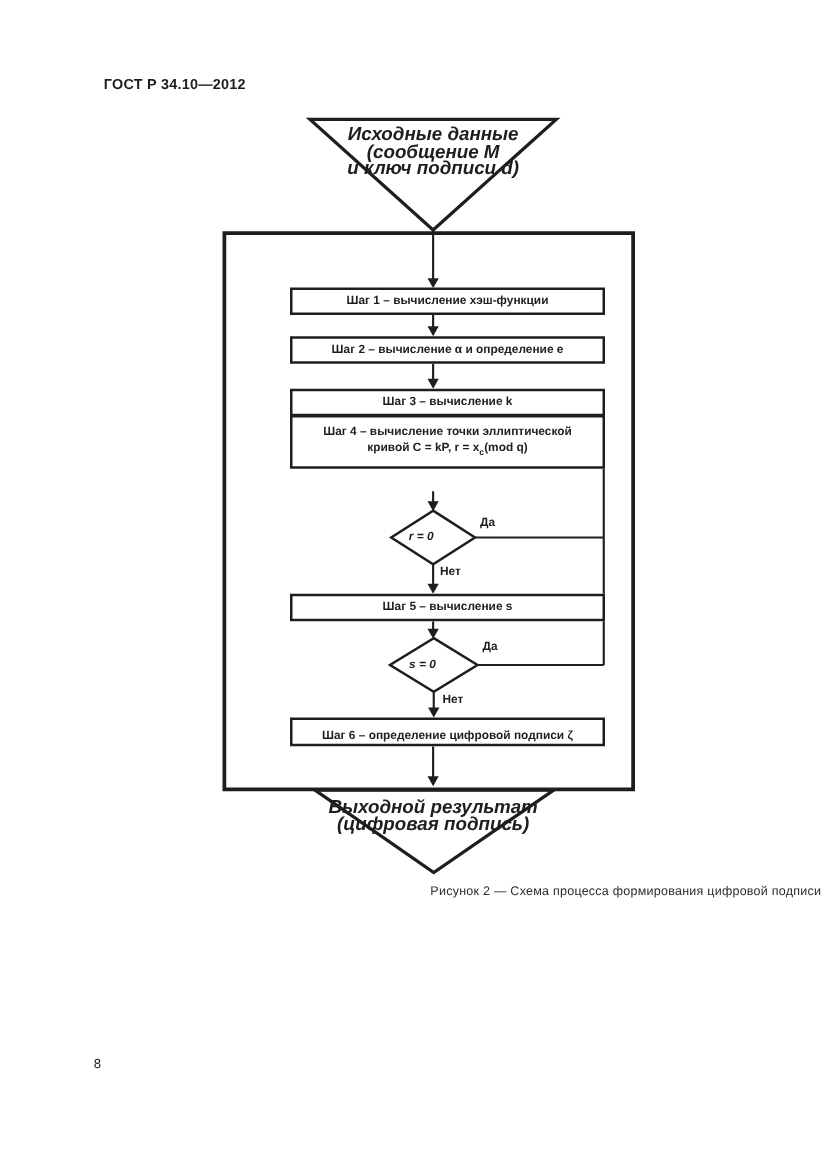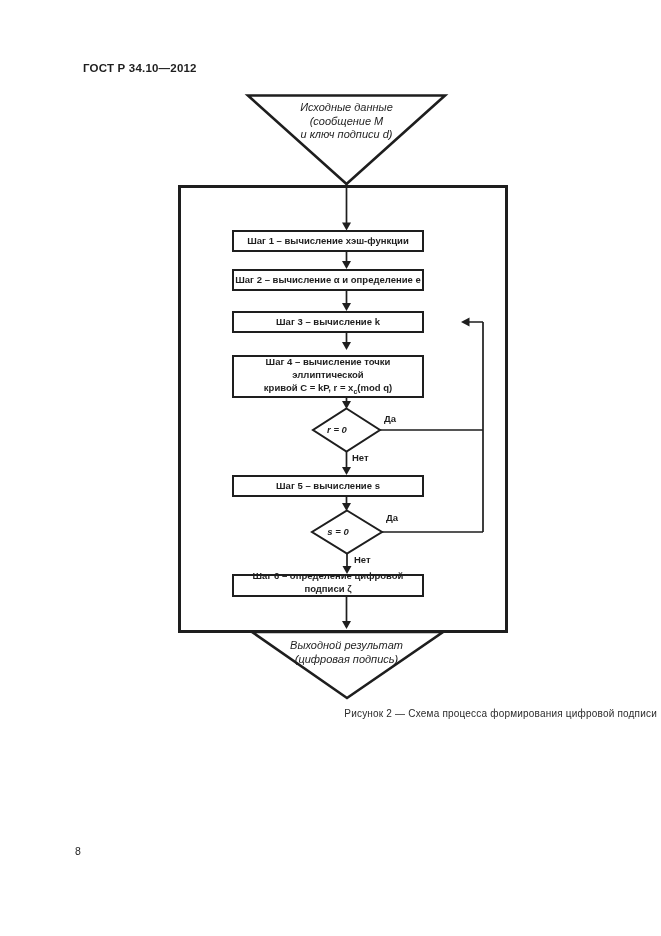--- a/index.html
+++ b/index.html
@@ -20,35 +20,35 @@
   .outer-box{
     left:178px;top:185px;width:330px;height:448px;
     border:3px solid #1e1e1e;box-sizing:border-box;
     background:transparent;
   }
   .process-title{
     left:184px;top:190px;width:146px;
     font-size:10.5px;font-weight:bold;text-align:center;line-height:14px;
   }
   .step{
-    left:232px;width:192px;
+    left:232px;width:252px;
     border:2px solid #1e1e1e;box-sizing:border-box;background:#ffffff;
     display:flex;flex-direction:column;align-items:center;justify-content:center;
     font-size:9.5px;font-weight:bold;text-align:center;line-height:12.5px;
   }
   .s1{top:230px;height:22px;}
   .s2{top:269px;height:22px;}
   .s3{top:311px;height:22px;}
-  .s4{top:355px;height:43px;line-height:13px;}
+  .s4{top:332px;height:43px;line-height:13px;}
   .s5{top:475px;height:22px;}
   .s6{top:574px;height:23px;justify-content:flex-end;}
   .sub{font-size:7px;vertical-align:sub;}
   .tri-text{
     left:256px;width:181px;
-    font-size:11px;font-style:italic;font-weight:400;
+    font-size:15px;font-style:italic;font-weight:700;
     text-align:center;line-height:13.5px;
   }
   .in-text{top:101px;}
   .out-text{top:639px;}
   .cond{
     width:42px;font-size:9.5px;font-weight:bold;font-style:italic;text-align:center;
   }
   .c1{left:316px;top:424px;}
   .c2{left:317px;top:526px;}
   .yn{font-size:9.5px;font-weight:bold;text-align:right;}

